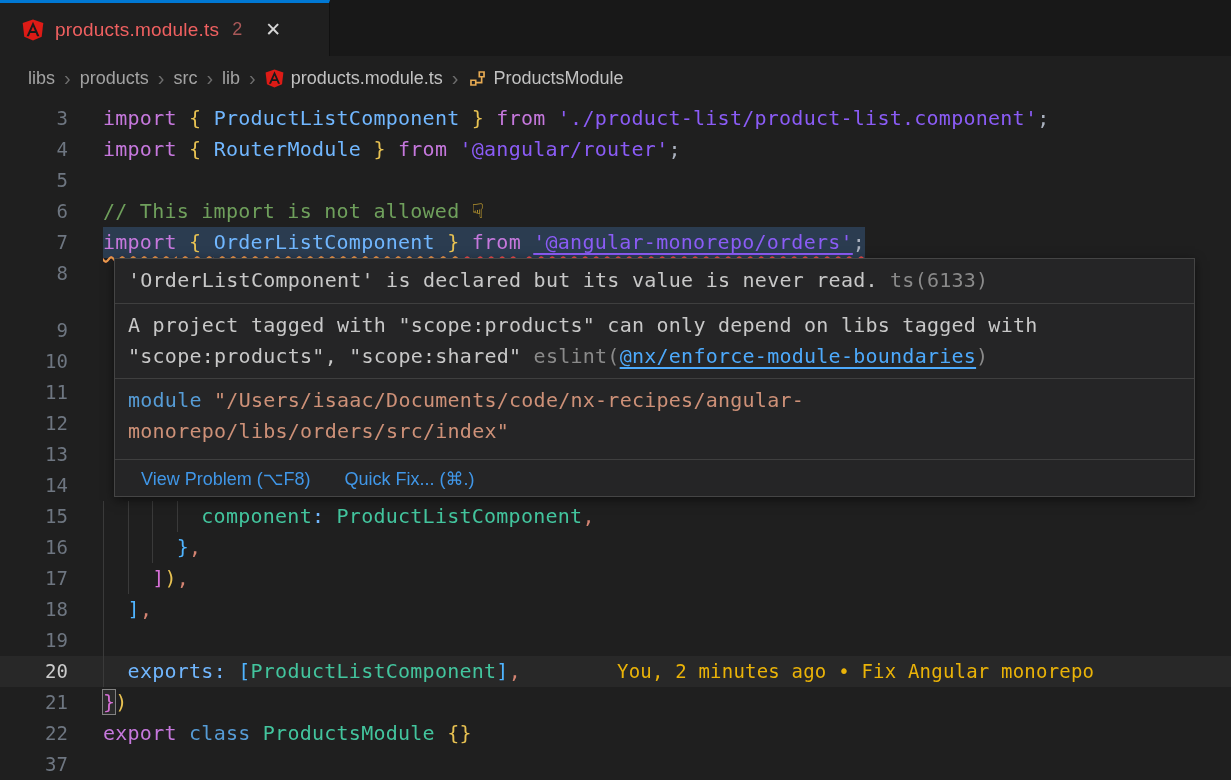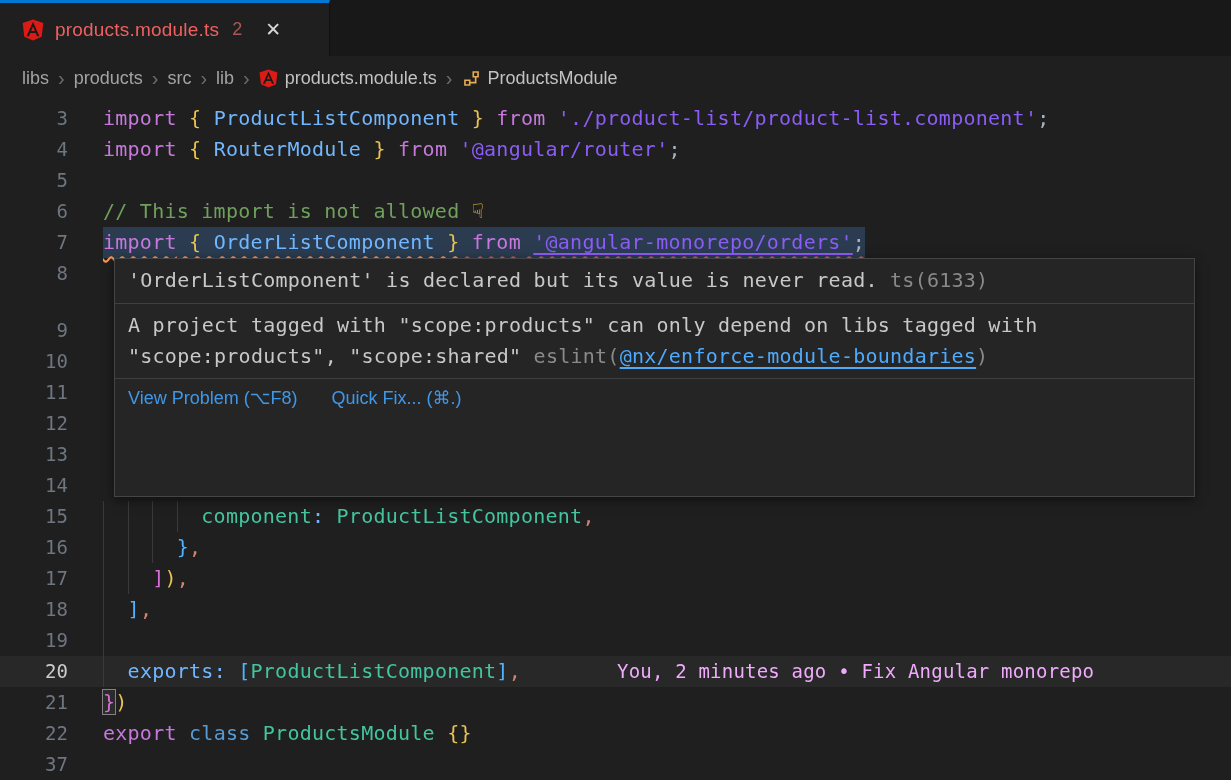--- a/index.html
+++ b/index.html
@@ -15,37 +15,37 @@
     position:absolute; left:0; top:0; height:56px; width:330px;
     background:#1f1f1f; border-top:3px solid #0078d4; border-right:1px solid #111;
     display:flex; align-items:center; padding:0 14px 0 22px; gap:11px; cursor:pointer;
   }
   .tab-label{ color:#ef6060; font-size:19px; letter-spacing:.2px; }
   .tab-badge{ color:#a95858; font-size:18px; margin-left:2px; }
   .tab-close{ color:#d6d6d6; font-size:19px; margin-left:12px; }
   
   .crumbs{
     position:absolute; top:56px; left:0; right:0; height:44px; background:#1f1f1f;
-    display:flex; align-items:center; padding-left:22px; font-size:18px; color:#a3a3a3;
+    display:flex; align-items:center; padding-left:28px; font-size:18px; color:#a3a3a3;
   }
   .crumb{ display:flex; align-items:center; gap:7px; cursor:pointer; }
   .crumb.bright{ color:#c2c2c2; }
   .crumb-sep{ color:#6e6e6e; margin:0 9px; font-size:20px; }
   
   .editor{
     position:absolute; top:100px; left:0; right:0; bottom:0; overflow:hidden;
     font-family:"DejaVu Sans Mono","Liberation Mono",monospace; font-size:20px;
   }
   .row{ position:absolute; left:0; right:0; height:31px; line-height:31px; white-space:pre; }
   .row.cur{ background:#282828; }
   .ln{ position:absolute; left:0; width:68px; text-align:right; color:#6e7681; font-size:19px; }
   .row.cur .ln{ color:#cccccc; }
   .code{ position:absolute; left:103px; letter-spacing:.25px; }
   .g{ position:absolute; top:0; width:1px; height:31px; background:#3a3a3a; }
-  .blame{ position:absolute; left:617px; color:#f0abfc; font-size:19px; letter-spacing:.2px; }
+  .blame{ position:absolute; left:617px; color:#eab308; font-size:19px; letter-spacing:.2px; }
   
   .kw{ color:#c678dd; } .kwb{ color:#569cd6; } .id{ color:#71b7ff; }
   .teal{ color:#43c59e; } .str{ color:#8b5cf6; } .cmt{ color:#6fa05c; }
   .em{ color:#f2c335; } .b1{ color:#e8c252; } .b2{ color:#d670d6; }
   .b3{ color:#4fb4ff; } .pn{ color:#abb2bf; } .cm{ color:#d48472; }
   .match{ outline:1px solid #828282; background:rgba(130,130,130,.12); }
   
   .hl7{
     background:rgba(62,108,160,.38);
     text-decoration:underline wavy #f14c4c 2px; text-underline-offset:7px;
@@ -60,21 +60,21 @@
     font-size:20px; color:#c8c8c8;
   }
   .hsec{ padding:6px 13px; line-height:31px; letter-spacing:.25px; white-space:pre; overflow:hidden; }
   .hsec + .hsec{ border-top:1px solid #3f3f3f; }
   .hsec.s1{ height:44px; } .hsec.s2{ height:75px; } .hsec.s3{ height:81px; }
   .dim{ color:#8a8a8a; }
   .hlink{ color:#4daafc; text-decoration:underline; text-underline-offset:4px; cursor:pointer; }
   .mod{ color:#569cd6; } .path{ color:#ce9178; }
   .hactions{
     height:38px; border-top:1px solid #3f3f3f; display:flex; align-items:center;
-    gap:34px; padding-left:13px;
+    gap:34px; padding-left:26px;
     font-family:"Liberation Sans", sans-serif; font-size:18px; white-space:nowrap;
   }
   .haction{ color:#4097e8; cursor:pointer; }
   
   .icon{ display:inline-flex; width:22px; height:22px; }
   .icon svg{ width:100%; height:100%; }
   .icon.small{ width:19px; height:19px; }
 </style>
 </head>
 <body>
@@ -152,20 +152,21 @@
       <div class="row" style="top: 494px;"><div class="g" style="left: 103px;"></div><span class="ln">18</span><span class="code"><span>  </span><span class="b3">]</span><span class="cm">,</span></span></div>
       <div class="row" style="top: 525px;"><div class="g" style="left: 103px;"></div><span class="ln">19</span></div>
       <div class="row cur" style="top: 556px;"><div class="g" style="left: 103px;"></div><span class="ln">20</span><span class="code"><span>  </span><span class="id">exports</span><span class="id">:</span><span> </span><span class="b3">[</span><span class="teal">ProductListComponent</span><span class="b3">]</span><span class="cm">,</span></span><span class="blame">You, 2 minutes ago • Fix Angular monorepo</span></div>
       <div class="row" style="top: 587px;"><span class="ln">21</span><span class="code"><span class="b2 match">}</span><span class="b1">)</span></span></div>
       <div class="row" style="top: 618px;"><span class="ln">22</span><span class="code"><span class="kw">export</span><span> </span><span class="kwb">class</span><span> </span><span class="teal">ProductsModule</span><span> </span><span class="b1">{}</span></span></div>
       <div class="row" style="top: 649px;"><span class="ln">37</span><span class="code"></span></div>
       <div class="hover" id="hoverPopup">
       <div id="hoverSections">
           <div class="hsec s1"><span>'OrderListComponent' is declared but its value is never read.</span><span class="dim"> ts(6133)</span></div>
           <div class="hsec s2"><span>A project tagged with "scope:products" can only depend on libs tagged with</span><br><span>"scope:products", "scope:shared" </span><span class="dim">eslint(</span><span class="hlink">@nx/enforce-module-boundaries</span><span class="dim">)</span></div>
+          <div class="hsec s3"><span class="mod">module</span><span> </span><span class="path">"/Users/isaac/Documents/code/nx-recipes/angular-</span><br><span class="path">monorepo/libs/orders/src/index"</span></div>
         </div>
       <div class="hactions" id="hoverActions">
           <span class="haction">View Problem (⌥F8)</span>
           <span class="haction">Quick Fix... (⌘.)</span>
         </div>
     </div>
     </div>
 
 </div>
 

